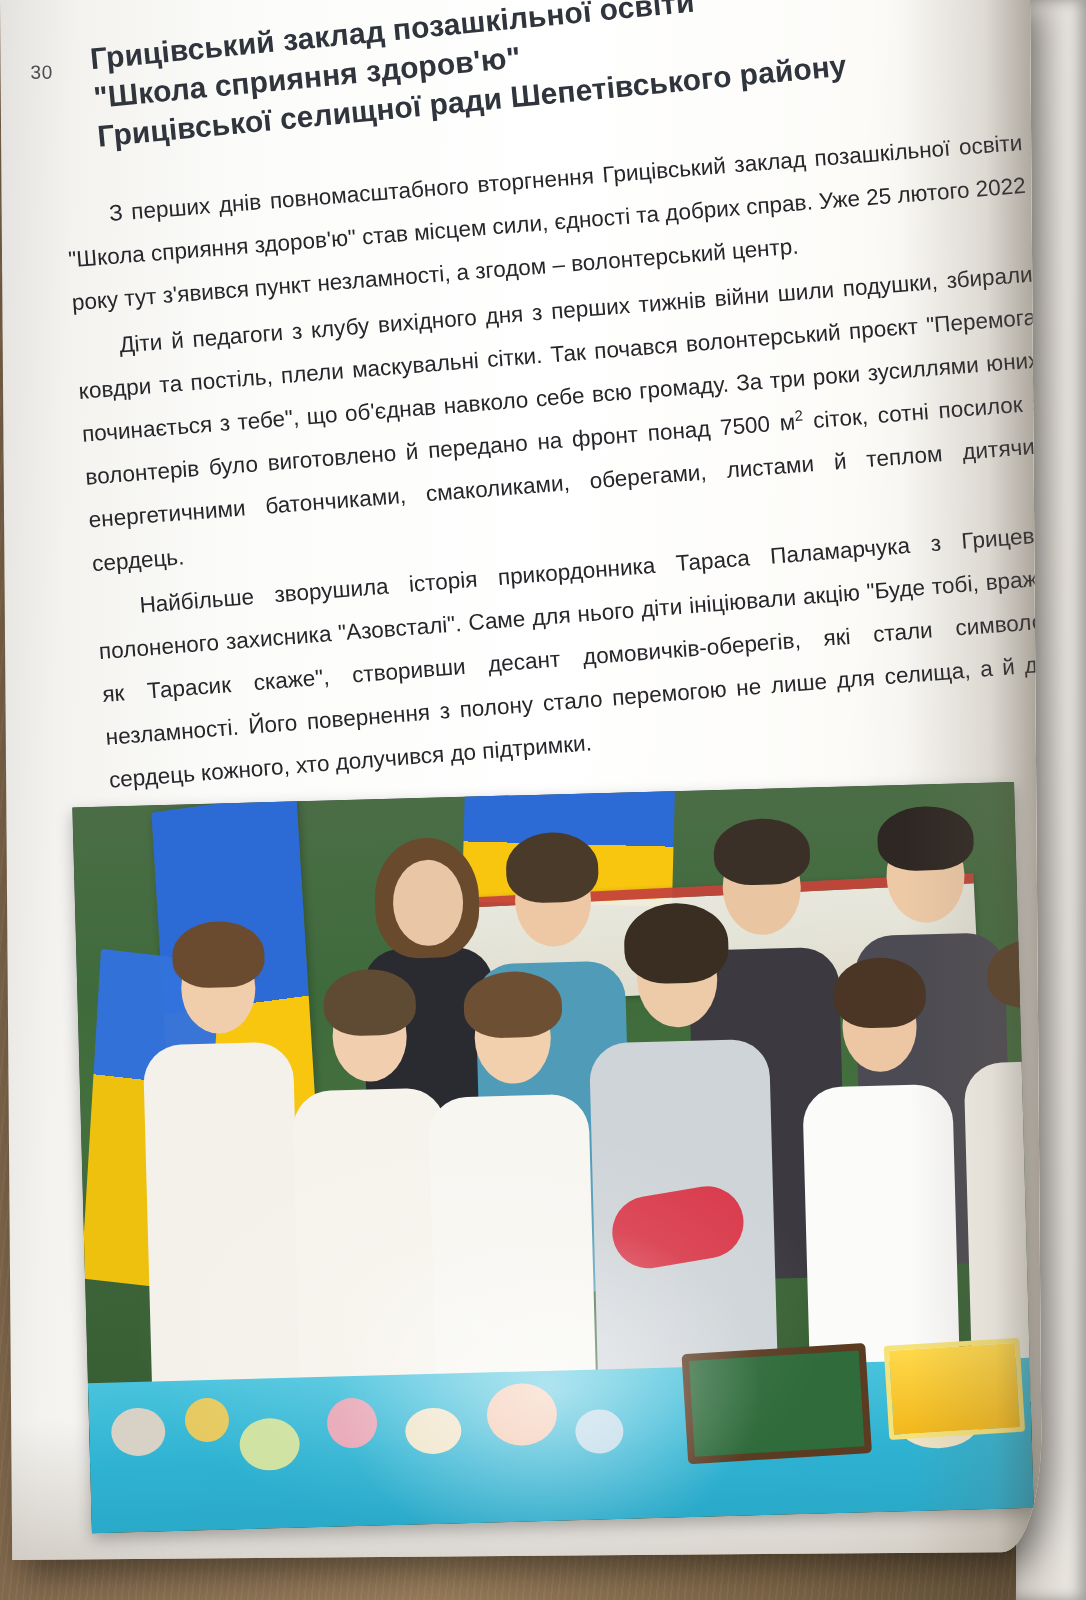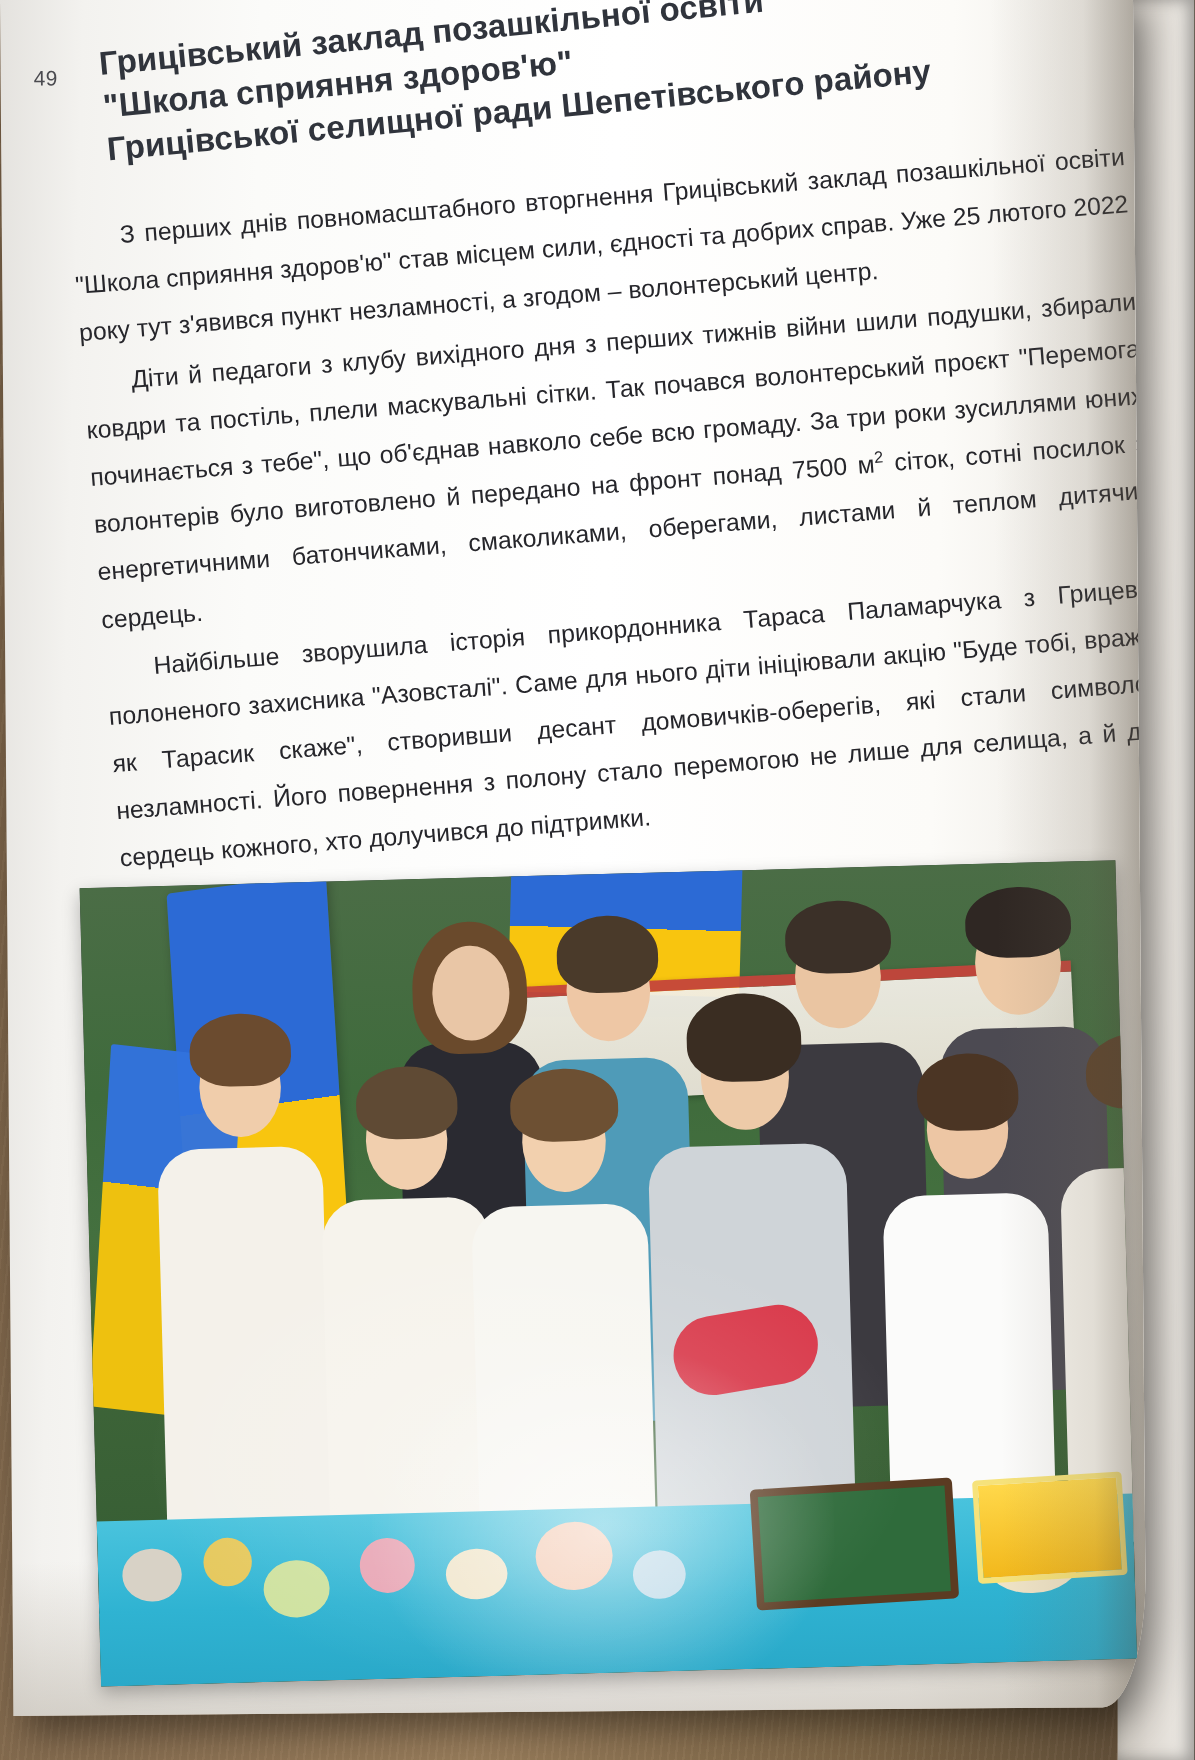--- a/index.html
+++ b/index.html
@@ -238,21 +238,21 @@
 
   <div class="desk">
     <div class="desk-grain"></div>
   </div>
 
   <div class="far-page"></div>
 
   <div class="page-sheet">
     <div class="content">
 
-      <div class="folio">49</div>
+      <div class="folio">30</div>
 
       <div class="heading">
         <span class="l2">Грицівський заклад позашкільної освіти</span>
         <span class="l2">"Школа сприяння здоров'ю"</span>
         <span class="l2">Грицівської селищної ради Шепетівського району</span>
       </div>
 
       <div class="body-text">
         <p>З перших днів повномасштабного вторгнення Грицівський заклад позашкільної освіти "Школа сприяння здоров'ю" став місцем сили, єдності та добрих справ. Уже 25 лютого 2022 року тут з'явився пункт незламності, а згодом – волонтерський центр.</p>
         <p>Діти й педагоги з клубу вихідного дня з перших тижнів війни шили подушки, збирали ковдри та постіль, плели маскувальні сітки. Так почався волонтерський проєкт "Перемога починається з тебе", що об'єднав навколо себе всю громаду. За три роки зусиллями юних волонтерів було виготовлено й передано на фронт понад 7500 м<sup>2</sup> сіток, сотні посилок з енергетичними батончиками, смаколиками, оберегами, листами й теплом дитячих сердець.</p>

